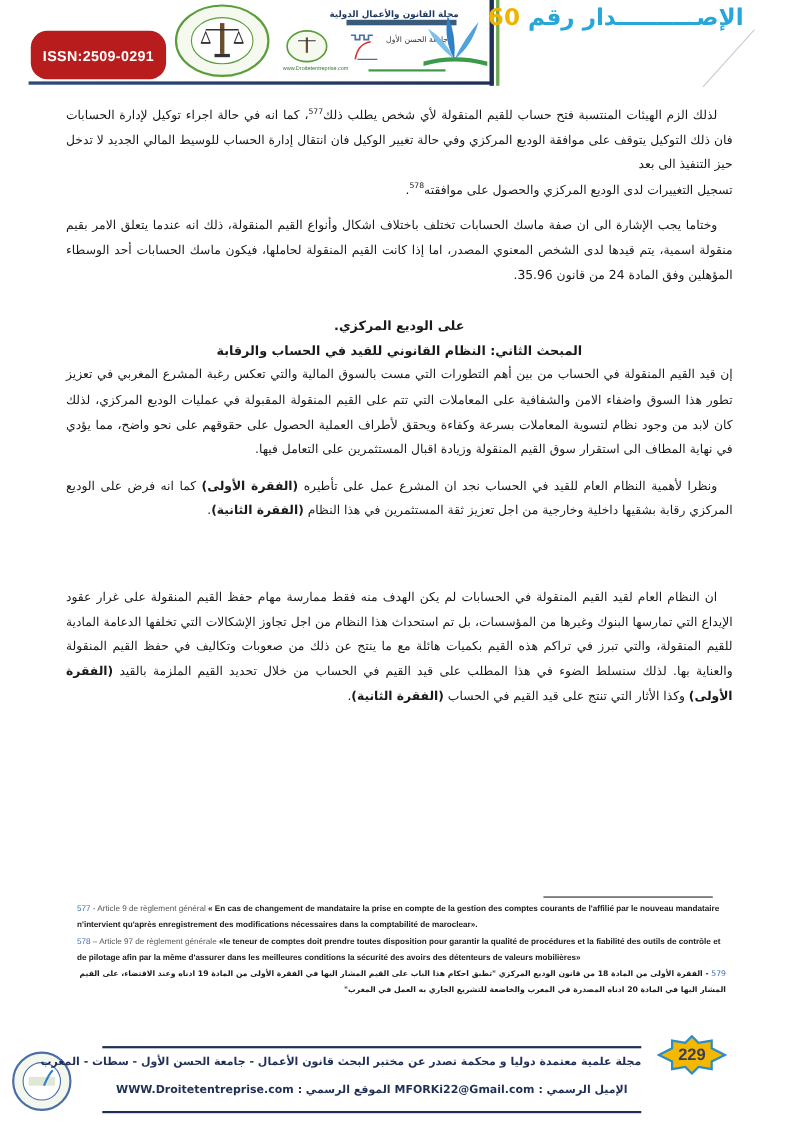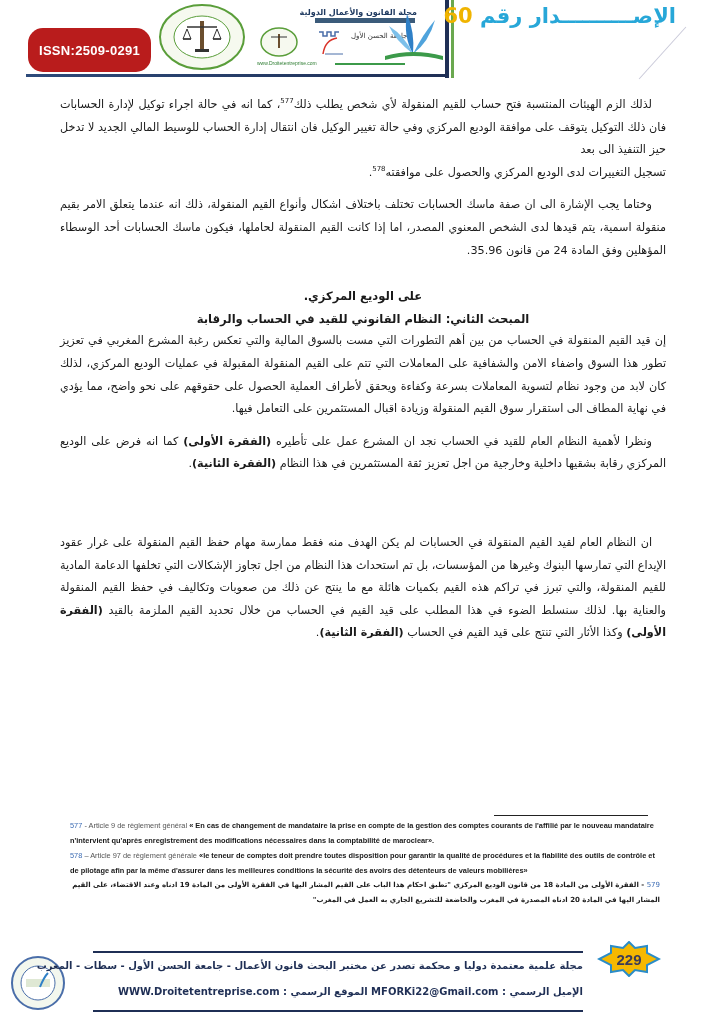--- a/index.html
+++ b/index.html
@@ -37,21 +37,21 @@
   .footnotes { position: absolute; left: 60px; top: 818px; width: 590px; font-size: 7.4px; line-height: 15px; margin-left: 10px; }
   .fn-ltr { direction: ltr; text-align: left; font-family: "Liberation Sans", sans-serif; }
   .fn-rtl { direction: rtl; text-align: right; font-family: "DejaVu Sans", sans-serif; font-size: 7px; }
   .fn-num { color: #3f6eb5; }
   .fn-src { color: #555; }
 
   
   .footer-rule-top { position: absolute; left: 93px; top: 951px; width: 490px; height: 2px; background: #1f2f55; }
   .footer-rule-bot { position: absolute; left: 93px; top: 1010px; width: 490px; height: 2px; background: #1f2f55; }
   .footer-line1 { position: absolute; left: 93px; top: 960px; width: 490px; direction: rtl; text-align: right; font-size: 10px; font-weight: bold; color: #1f2f55; white-space: nowrap; }
-  .footer-line2 { position: absolute; left: 93px; top: 986px; width: 490px; direction: rtl; font-size: 10px; font-weight: bold; color: #1f2f55; white-space: nowrap; }
+  .footer-line2 { position: absolute; left: 93px; top: 986px; width: 490px; direction: rtl; text-align: center; font-size: 10px; font-weight: bold; color: #1f2f55; white-space: nowrap; }
   .page-badge { position: absolute; left: 597px; top: 941px; width: 64px; height: 36px; }
   .page-num { position: absolute; left: 0; top: 0; width: 64px; height: 36px; display: flex; align-items: center; justify-content: center; font-family: "Liberation Sans", sans-serif; font-weight: bold; font-size: 15px; color: #3b3b58; }
   .footer-seal { position: absolute; left: 10px; top: 955px; width: 56px; height: 56px; }
 </style>
 </head>
 <body>
 
 <div class="header">
   <div class="issn">ISSN:2509-0291</div>
 

